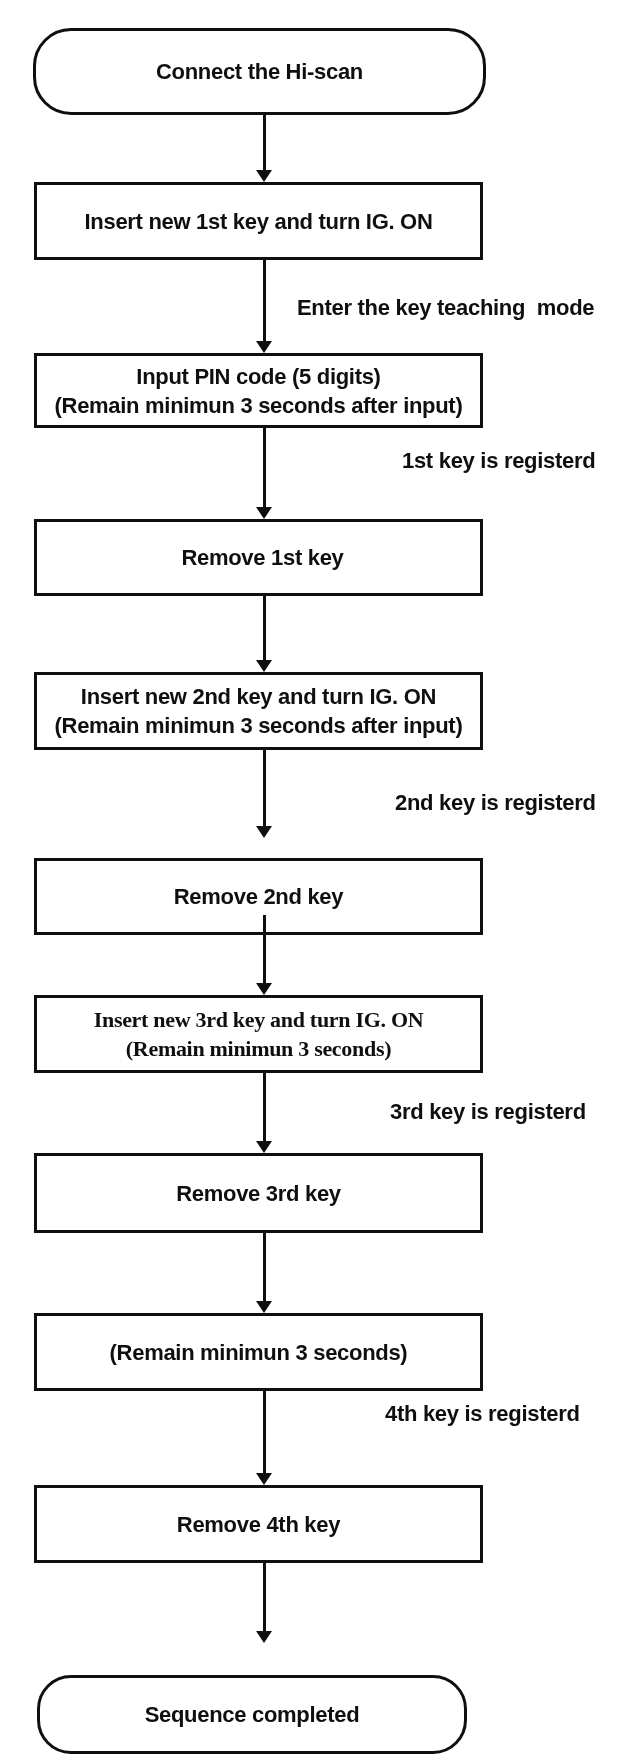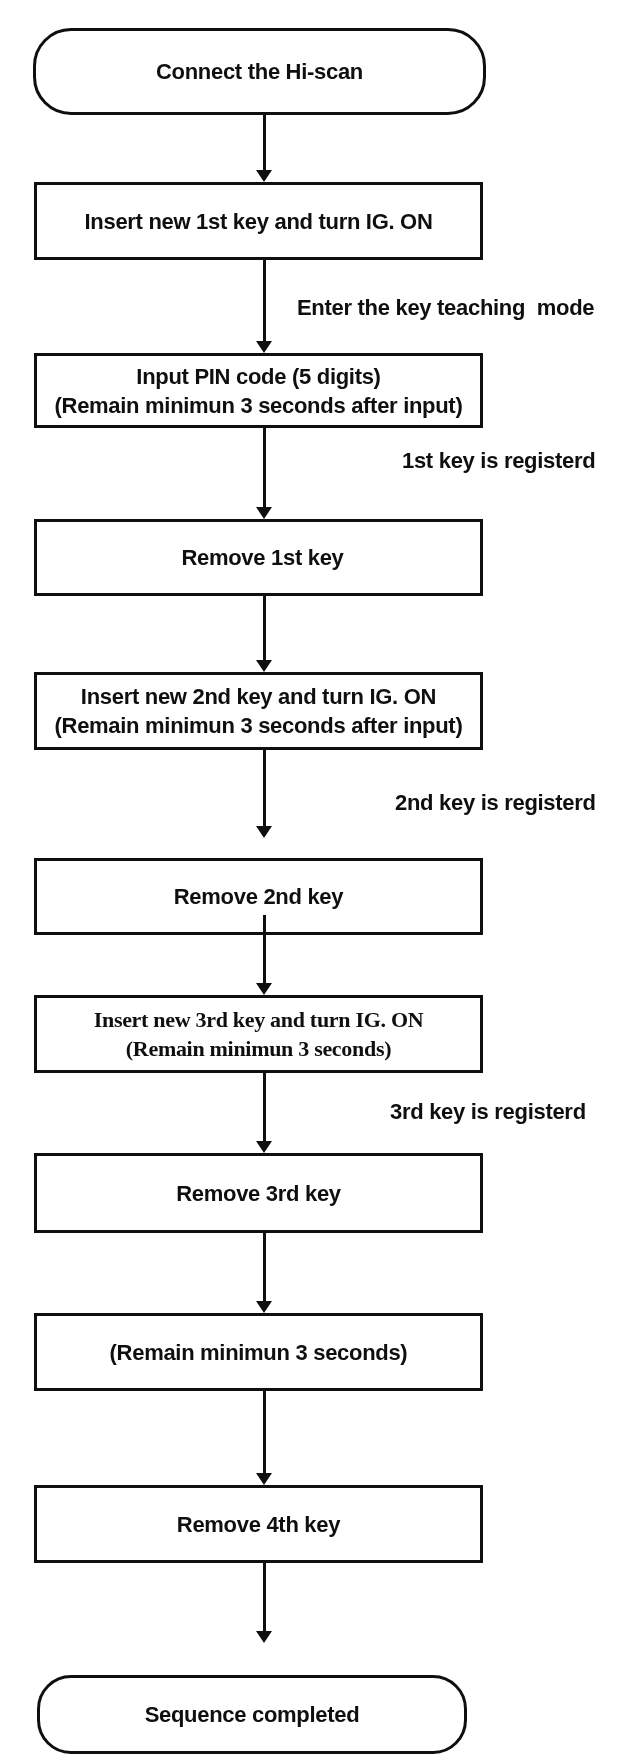--- a/index.html
+++ b/index.html
@@ -161,14 +161,15 @@
   </div>
   <div class="arrow" style="top:1563px; height:80px;">
     <div class="shaft"></div>
     <div class="head"></div>
   </div>
 
   <div class="edge-label" style="left:297px; top:294px;">Enter the key teaching  mode</div>
   <div class="edge-label" style="left:402px; top:447px;">1st key is registerd</div>
   <div class="edge-label" style="left:395px; top:789px;">2nd key is registerd</div>
   <div class="edge-label" style="left:390px; top:1098px;">3rd key is registerd</div>
+  <div class="edge-label" style="left:385px; top:1400px;">4th key is registerd</div>
 
 </div>
 
 </body></html>

